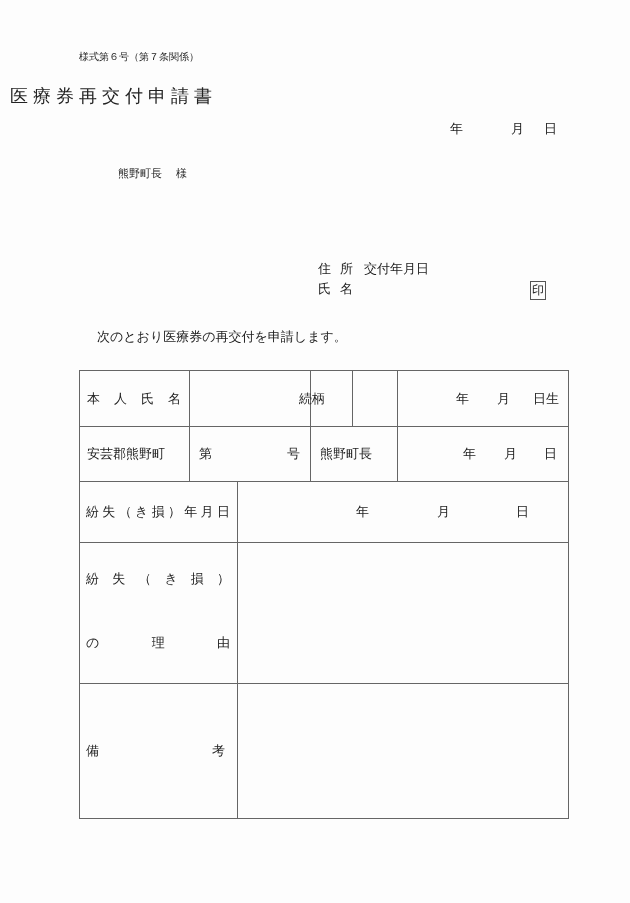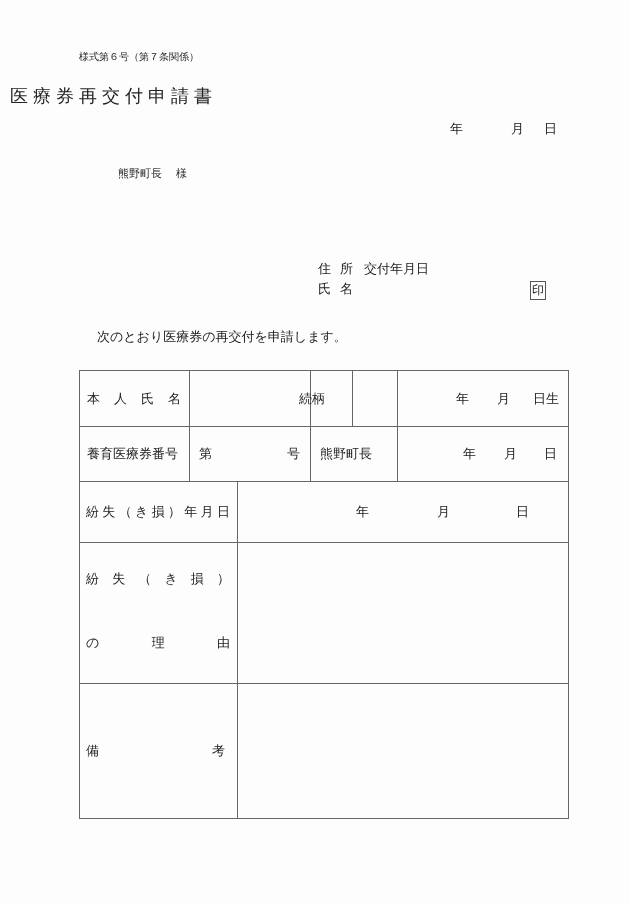--- a/index.html
+++ b/index.html
@@ -126,21 +126,21 @@
 </div>
 <div class="cell" style="left:190px; top:371px; width:120px; height:55px; padding-left:6px"></div>
 <div class="cell" style="left:294px; top:371px; width:41px; height:55px; padding-left:5px">続柄</div>
 <div class="cell" style="left:353px; top:371px; width:44px; height:55px; padding-left:4px"></div>
 <div class="cell" style="left:398px; top:371px; width:170px; height:55px">
   <span style="position:absolute; left:58px">年</span>
   <span style="position:absolute; left:99px">月</span>
   <span style="position:absolute; left:135px">日生</span>
 </div>
 
-<div class="cell" style="left:87px; top:427px; width:102px; height:54px">養育医療券番号</div>
+<div class="cell" style="left:87px; top:427px; width:102px; height:54px">安芸郡熊野町</div>
 <div class="cell" style="left:190px; top:427px; width:120px; height:54px">
   <span style="position:absolute; left:9px">第</span>
   <span style="position:absolute; left:36px"></span>
   <span style="position:absolute; left:97px">号</span>
 </div>
 <div class="cell" style="left:311px; top:427px; width:86px; height:54px; padding-left:9px">熊野町長</div>
 <div class="cell" style="left:398px; top:427px; width:170px; height:54px">
   <span style="position:absolute; left:65px">年</span>
   <span style="position:absolute; left:106px">月</span>
   <span style="position:absolute; left:146px">日</span>

